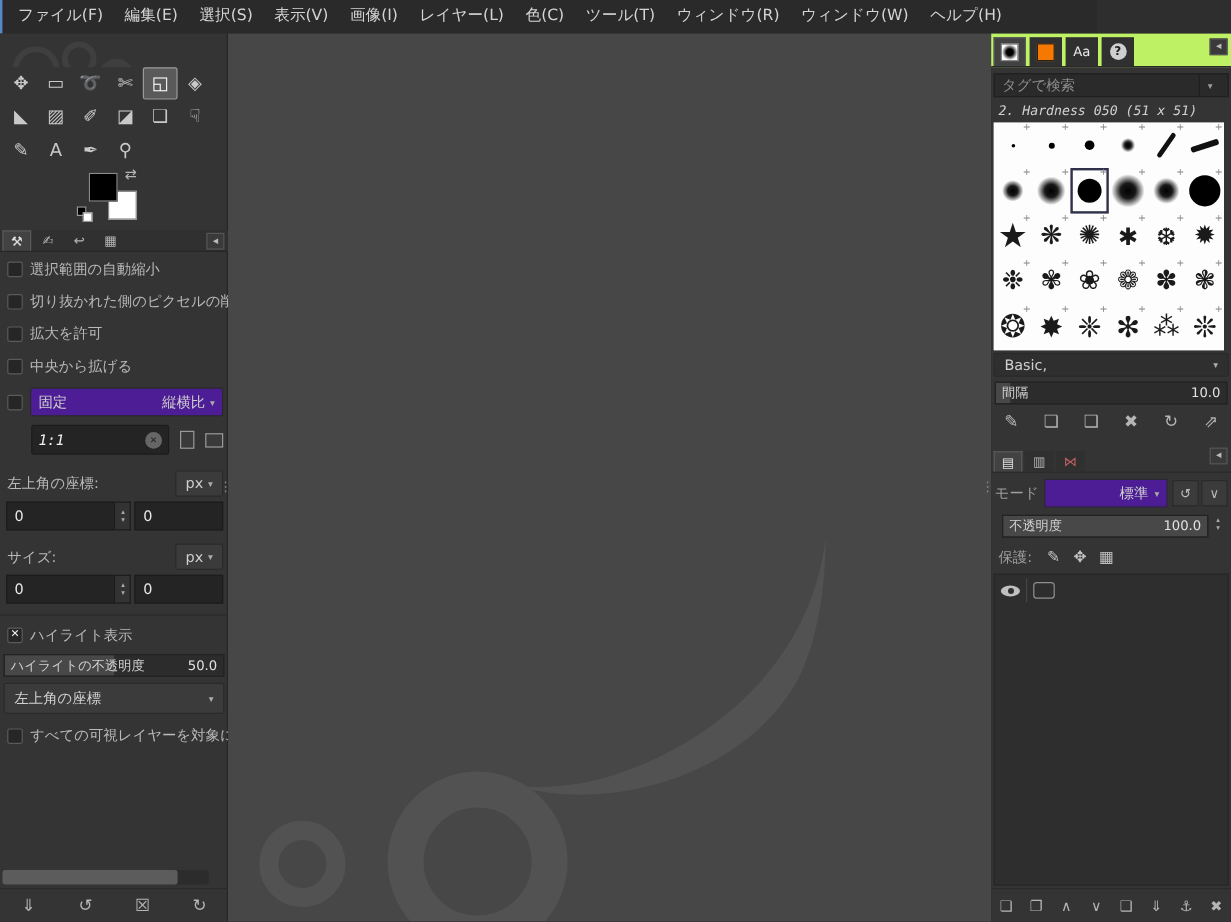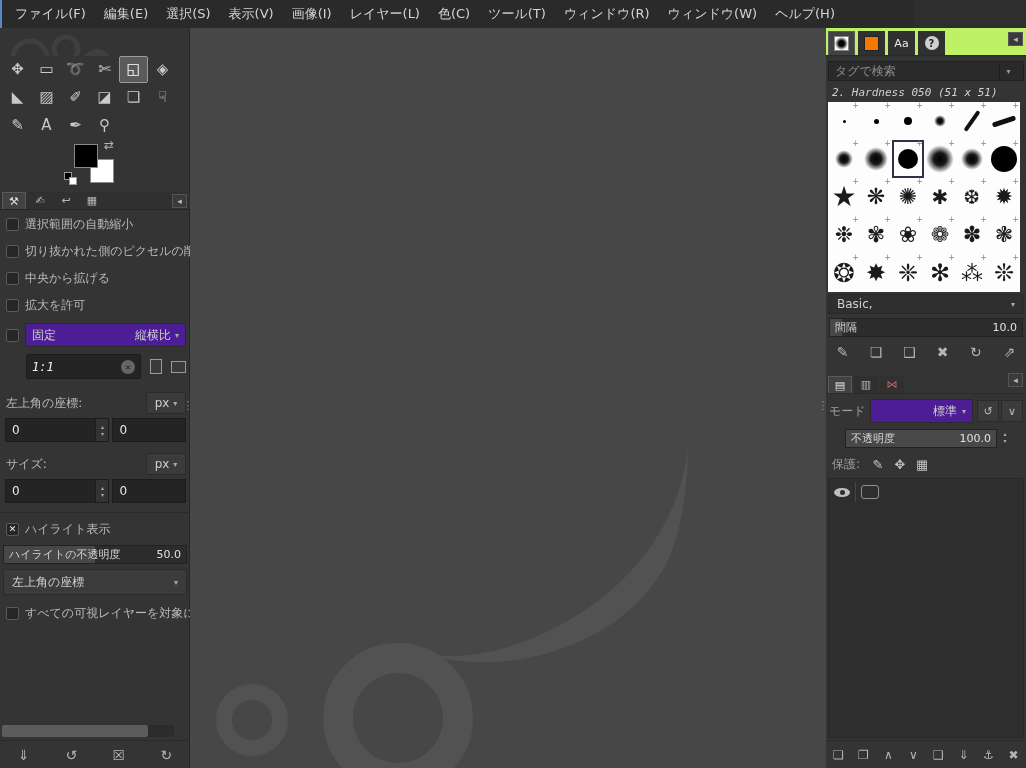--- a/index.html
+++ b/index.html
@@ -88,21 +88,21 @@
 .bdot{border-radius:50%;background:#000;display:block}
 .bsoft{border-radius:50%;background:radial-gradient(circle,#000 0%,rgba(0,0,0,.9) 32%,rgba(0,0,0,0) 70%);display:block}
 .bslash{width:4px;height:24px;background:#111;transform:rotate(35deg);border-radius:2px}
 .bstroke{width:24px;height:5px;background:#111;transform:rotate(-18deg);border-radius:2px}
 .bglyph{line-height:1}
 .ly-tabs-row{position:relative;height:24px;display:flex;align-items:flex-end;padding-left:2px;background:#343434;border-bottom:1px solid #2a2a2a;margin-top:5px;flex-shrink:0}
 .ly-tabs-row .corner-btn{top:3px}
 .mode-row{display:flex;align-items:center;gap:4px;padding:5px 3px 2px;color:#9f9f9f;flex-shrink:0}
 .mode-drop{flex:1;height:24px;background:#4c1d95;border:1px solid #2a2a2a;display:flex;align-items:center;gap:5px;padding:0 6px;color:#cfcfcf}
 .mini-btn{width:22px;height:22px;background:#3b3b3b;border:1px solid #2a2a2a;display:flex;align-items:center;justify-content:center;color:#bbb;font-size:11px}
-.slider-row{display:flex;align-items:flex-start;padding:2px 16px;flex-shrink:0}
+.slider-row{display:flex;align-items:flex-start;padding:2px 6px;flex-shrink:0}
 .slider.grow{flex:1}
 .lock-row{display:flex;align-items:center;gap:8px;padding:3px 6px;color:#9f9f9f;flex-shrink:0}
 .lock-icon{width:20px;height:18px;display:flex;align-items:center;justify-content:center;color:#c3c3c3;font-size:13px}
 .layer-list{flex:1;margin:2px 2px;background:#2e2e2e;border:1px solid #272727;overflow:hidden}
 .layer-row{display:flex;align-items:center;padding:4px 5px;height:26px}
 .eye{width:16px;height:16px;position:relative;display:inline-block}
 .eye::before{content:"";position:absolute;left:0;top:4px;width:16px;height:9px;background:#c0c0c0;border-radius:50%}
 .eye::after{content:"";position:absolute;left:6px;top:6px;width:5px;height:5px;background:#2e2e2e;border-radius:50%}
 .col-sep{width:1px;height:20px;background:#454545;margin:0 5px}
 .link-box{width:18px;height:14px;border:1px solid #909090;border-radius:3px}
@@ -220,25 +220,25 @@
         <div class="cb-row">
           <span class="checkbox"></span>
           <span class="cb-label">選択範囲の自動縮小</span>
         </div>
         <div class="cb-row">
           <span class="checkbox"></span>
           <span class="cb-label">切り抜かれた側のピクセルの削除</span>
         </div>
         <div class="cb-row">
           <span class="checkbox"></span>
-          <span class="cb-label">中央から拡げる</span>
+          <span class="cb-label">拡大を許可</span>
         </div>
         <div class="cb-row">
           <span class="checkbox"></span>
-          <span class="cb-label">拡大を許可</span>
+          <span class="cb-label">中央から拡げる</span>
         </div>
       </div>
 
     <div class="fixed-row">
       <span class="checkbox"></span>
       <div class="fixed-combo">
         <span>固定</span>
         <span class="spring"></span>
         <span>縦横比</span>
         <span class="chevron">▾</span>

